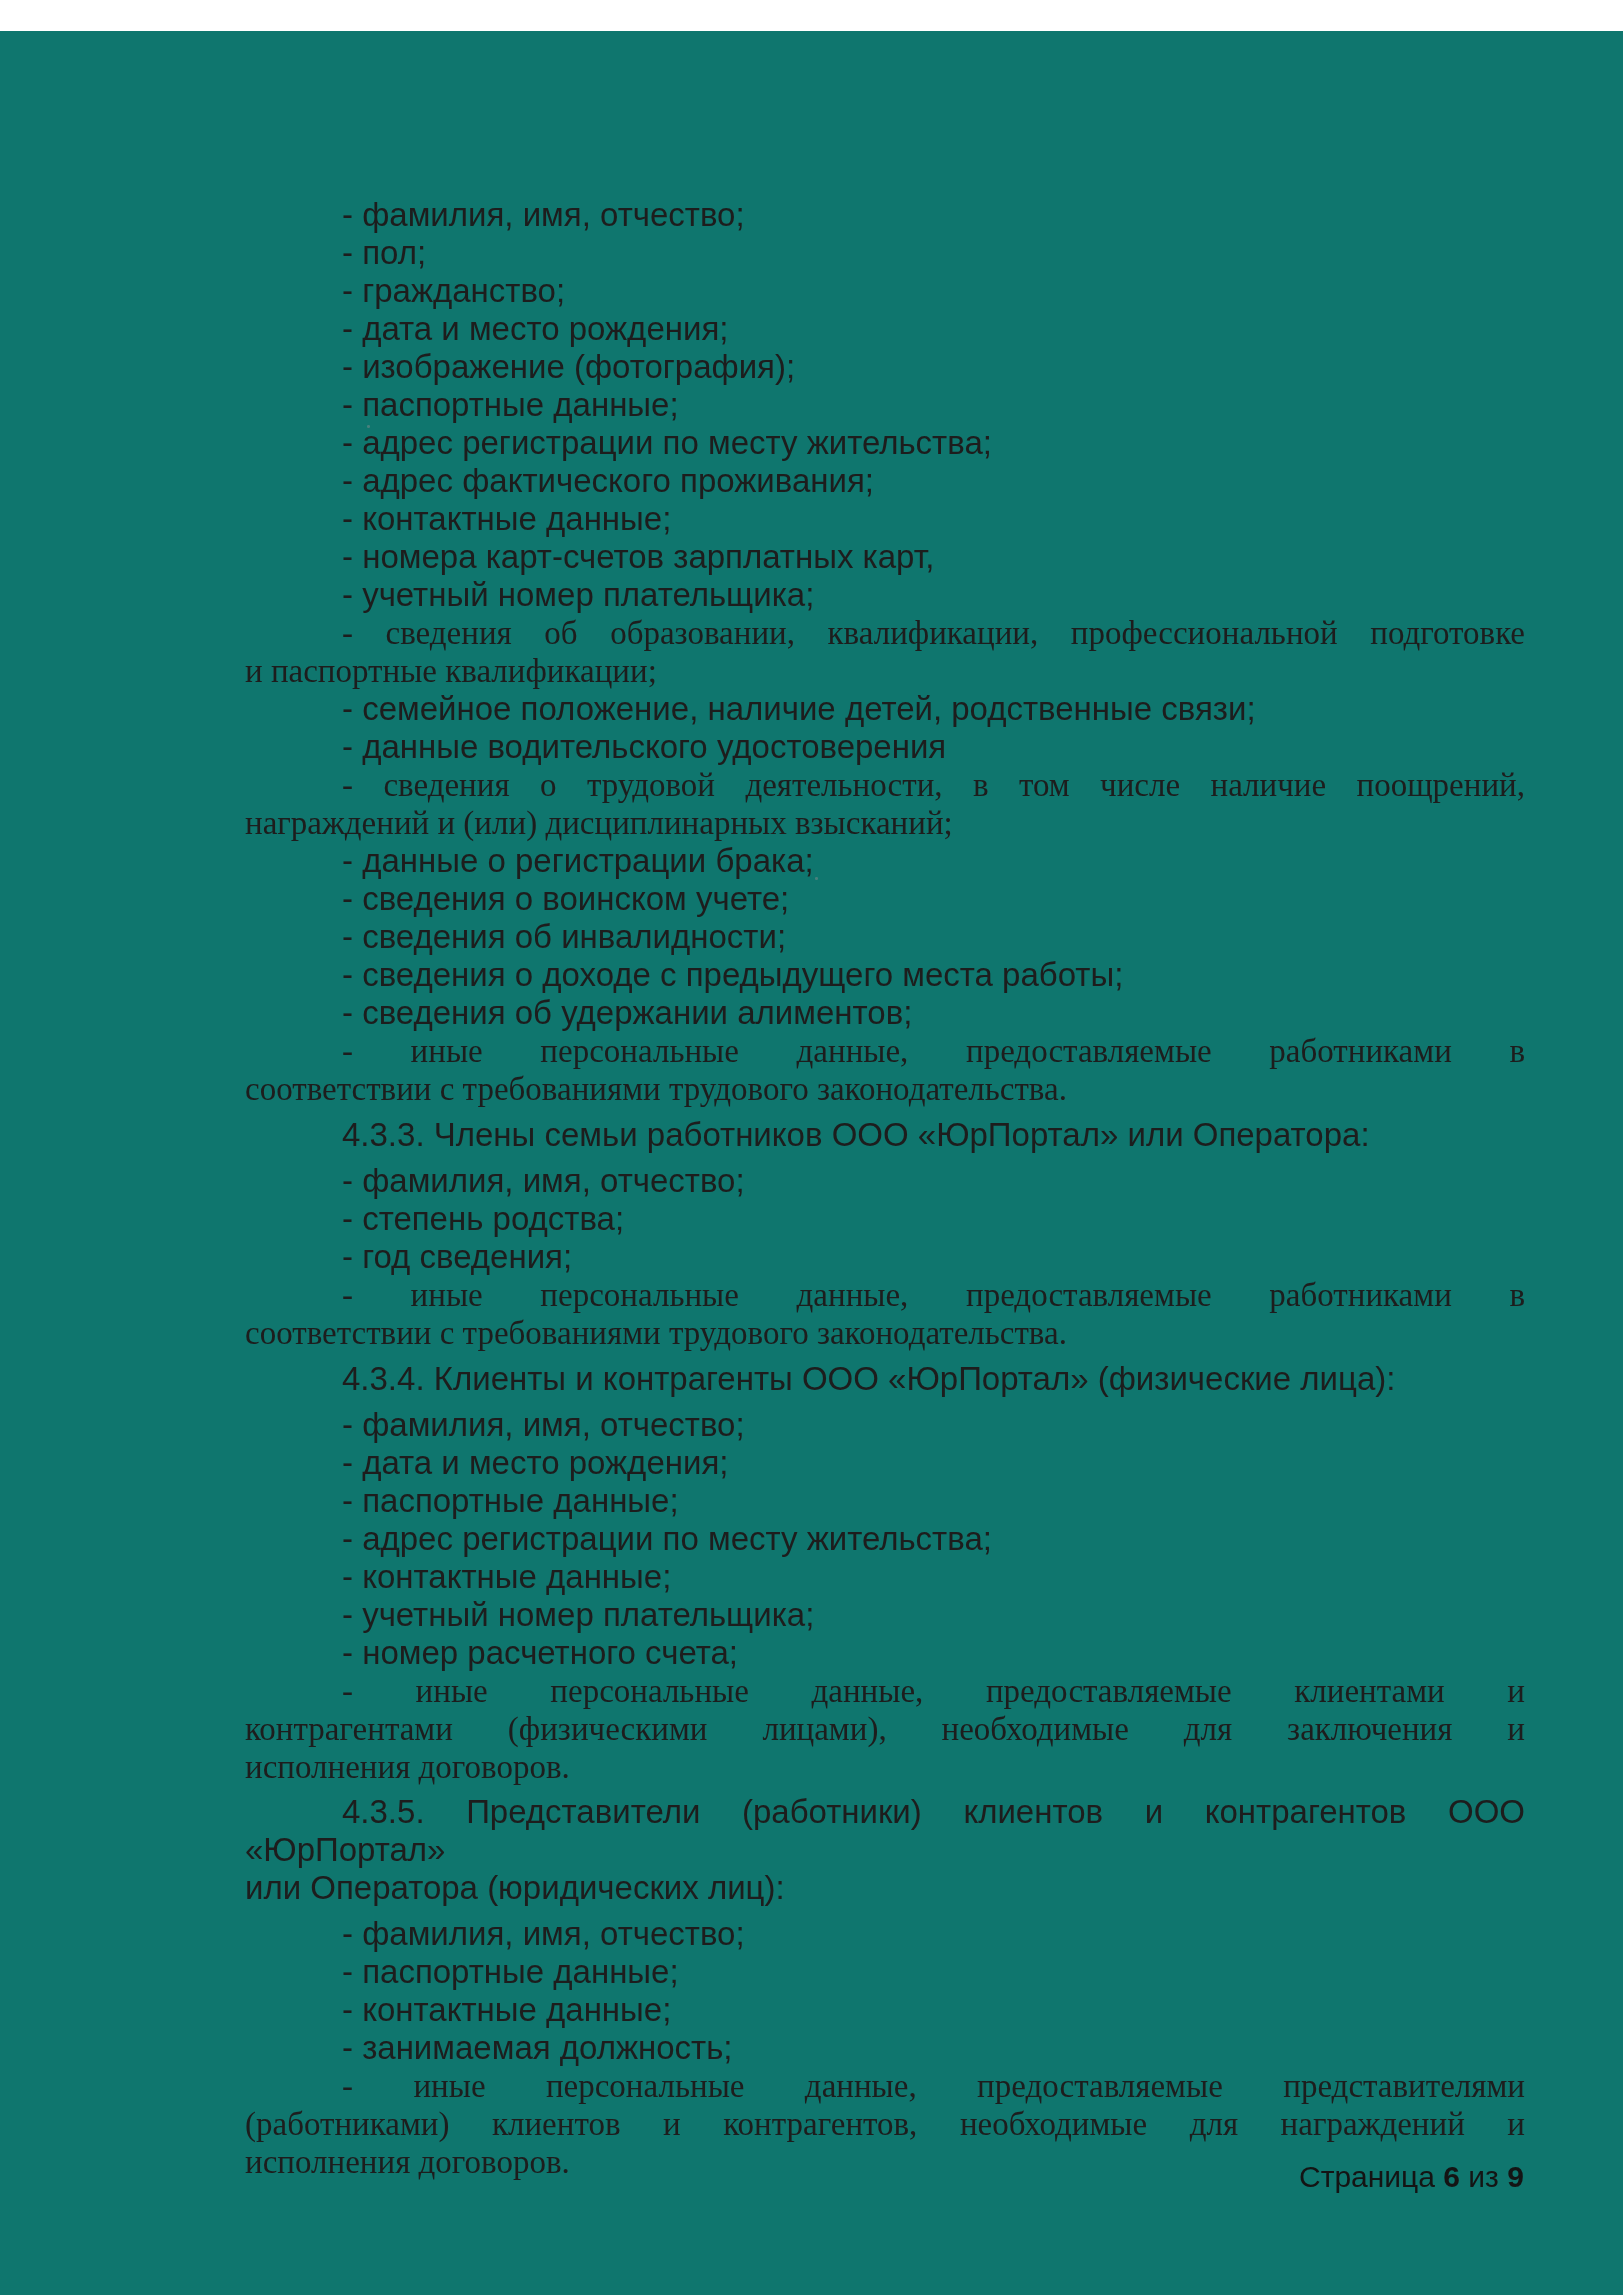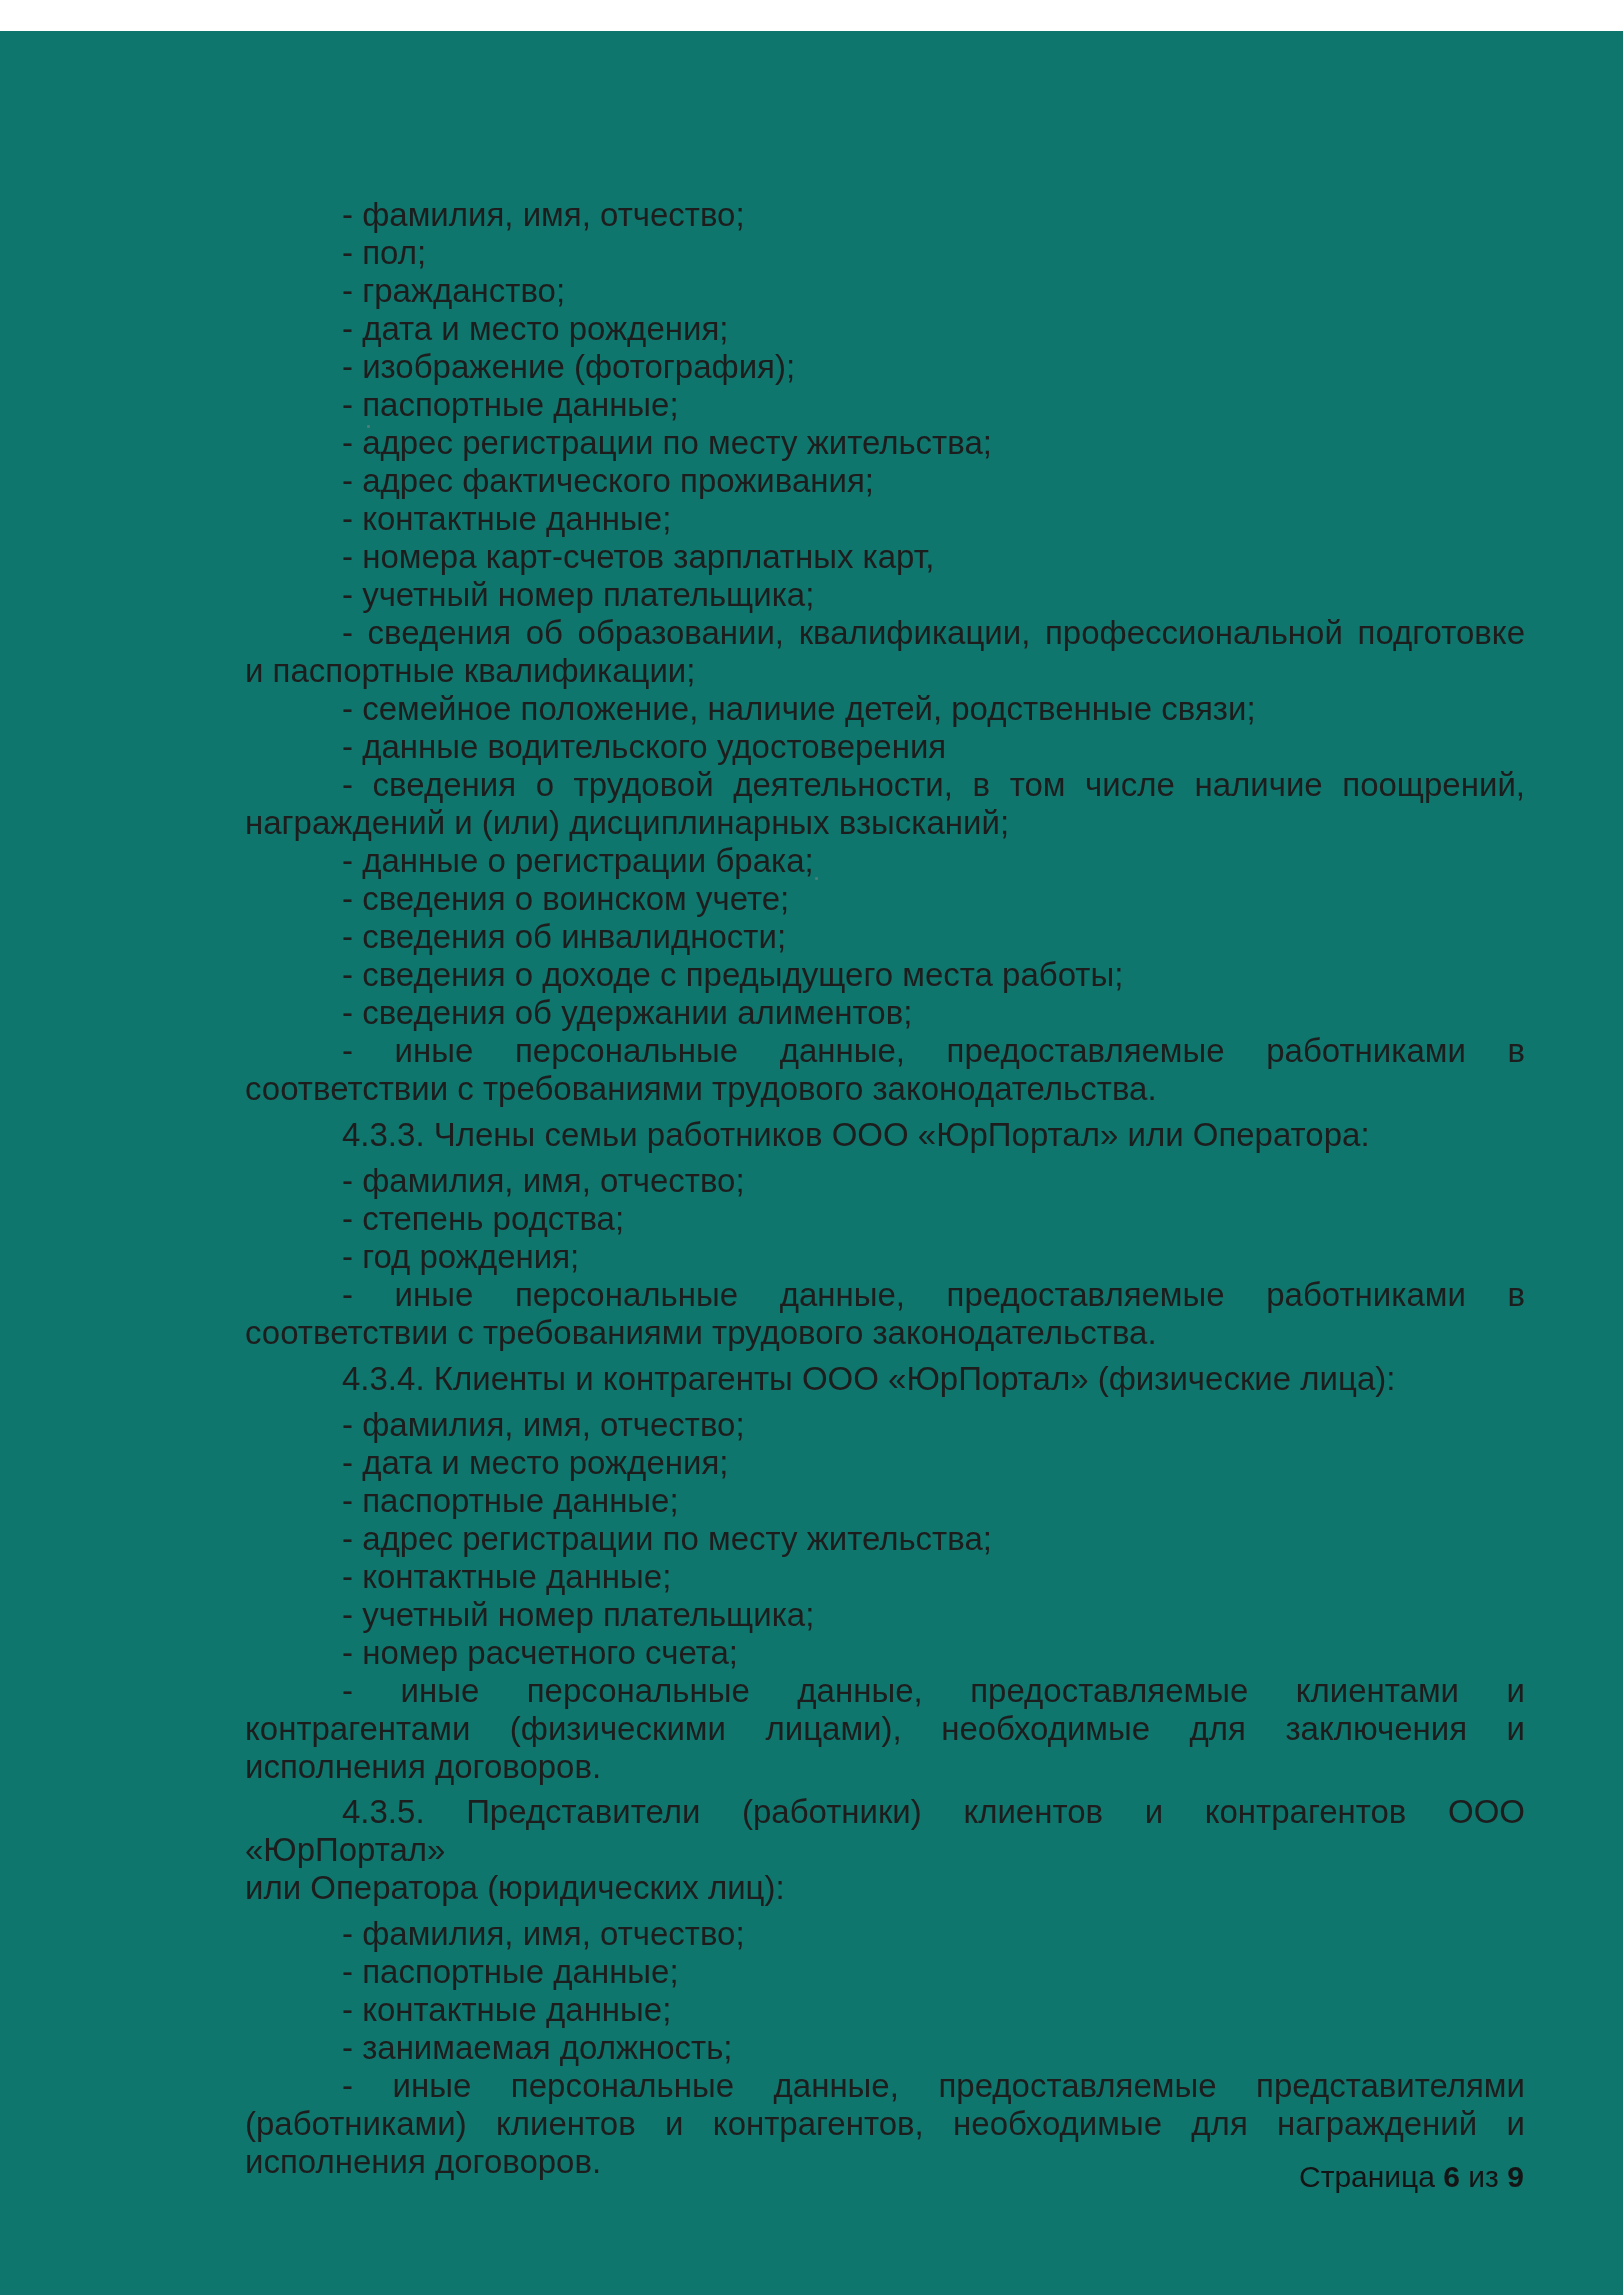--- a/index.html
+++ b/index.html
@@ -22,21 +22,21 @@
   }
   .content p {
     font-size:33px;
     line-height:38px;
     font-weight:400;
     white-space:normal;
   }
   .ind  { text-indent:97px; }
   .j    { text-align:justify; text-align-last:justify; }
   .heading { margin:7.9px 0; }
-  .para { margin:0; }
+  .para { margin:0;font-family:Liberation Serif, serif; }
   .footer {
     position:absolute;
     top:2129px;
     left:1299px;
     font-size:30px;
     line-height:34px;
     color:#141414;
     white-space:nowrap;
   }
   .footer b { font-weight:700; }
@@ -86,21 +86,21 @@
 
     <div class="para">
       <p class="ind j">- иные персональные данные, предоставляемые работниками в</p>
       <p>соответствии с требованиями трудового законодательства.</p>
     </div>
 
     <p class="heading ind">4.3.3. Члены семьи работников ООО «ЮрПортал» или Оператора:</p>
 
     <p class="item ind">- фамилия, имя, отчество;</p>
     <p class="item ind">- степень родства;</p>
-    <p class="item ind">- год рождения;</p>
+    <p class="item ind">- год сведения;</p>
 
     <div class="para">
       <p class="ind j">- иные персональные данные, предоставляемые работниками в</p>
       <p>соответствии с требованиями трудового законодательства.</p>
     </div>
 
     <p class="heading ind">4.3.4. Клиенты и контрагенты ООО «ЮрПортал» (физические лица):</p>
 
     <p class="item ind">- фамилия, имя, отчество;</p>
     <p class="item ind">- дата и место рождения;</p>

